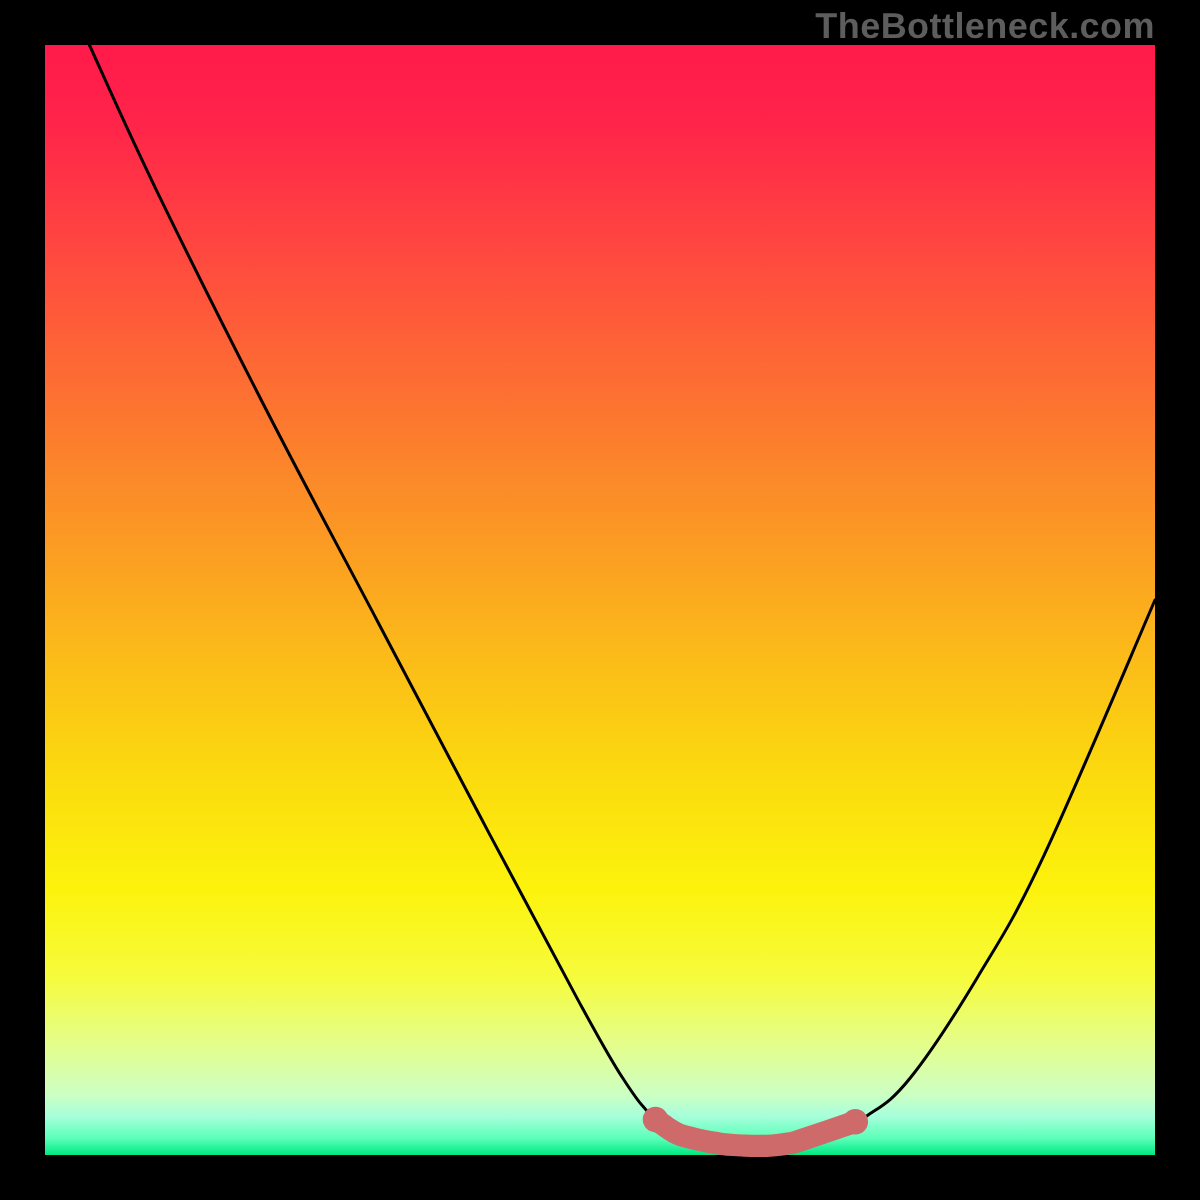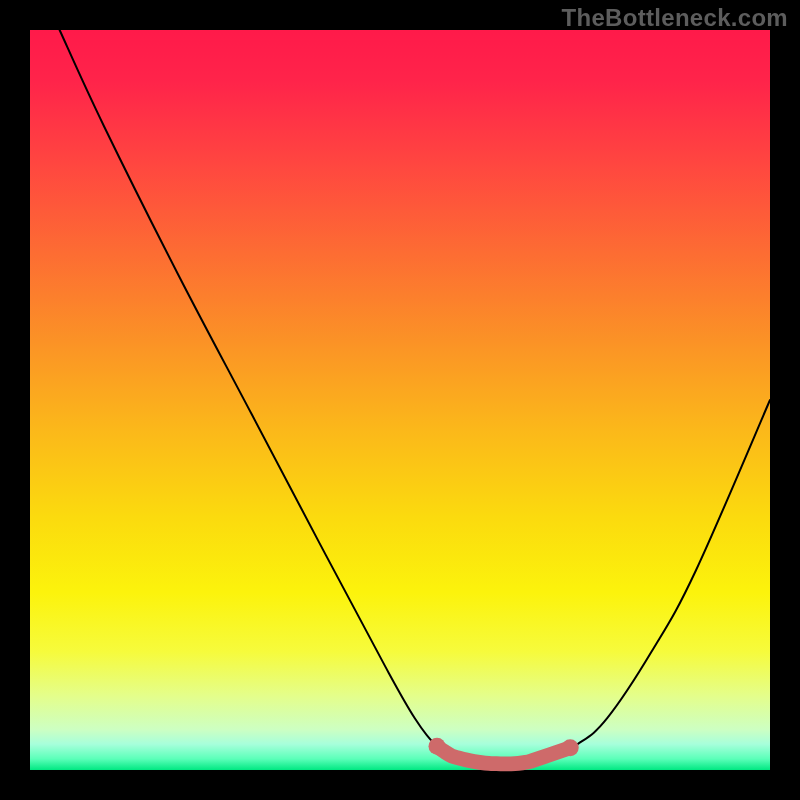--- a/index.html
+++ b/index.html
@@ -11,21 +11,21 @@
     overflow: hidden;
   }
   .stage {
     position: relative;
     width: 800px;
     height: 800px;
   }
   .watermark {
     position: absolute;
     top: 4px;
-    right: 12px;
+    right: 30px;
     font-family: Arial, Helvetica, sans-serif;
     font-size: 24px;
     font-weight: 600;
     color: #5d5d5d;
     letter-spacing: 0.3px;
     z-index: 10;
   }
   svg { display: block; }
 </style>
 </head>

